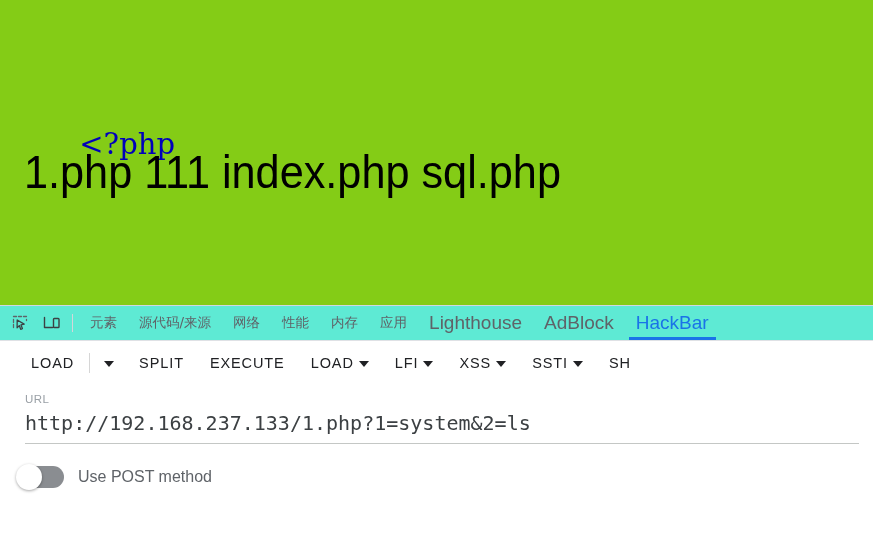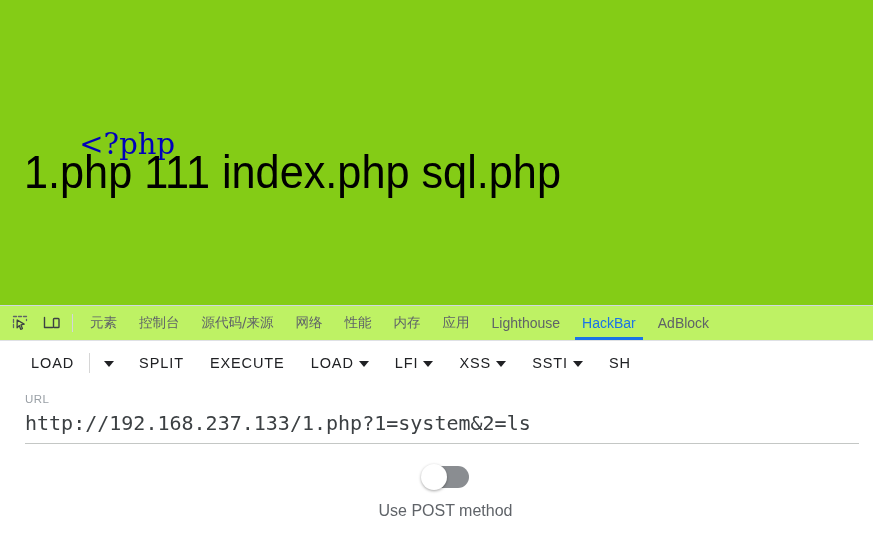--- a/index.html
+++ b/index.html
@@ -59,21 +59,21 @@
     width: 873px;
     height: 247px;
     background: #ffffff;
     border-top: 1px solid #cfd8e3;
     box-sizing: border-box;
   }
 
   .dt-tabbar {
     position: relative;
     height: 35px;
-    background: #bef264;
+    background: #5eead4;
     border-bottom: 1px solid #dfe1e5;
     display: flex;
     align-items: stretch;
     box-sizing: border-box;
     overflow: hidden;
   }
 
   .dt-iconwrap {
     display: flex;
     align-items: center;
@@ -98,21 +98,21 @@
   .dt-tabs {
     display: flex;
     align-items: stretch;
     flex: 1;
     min-width: 0;
   }
   .dt-tab {
     display: flex;
     align-items: center;
     padding: 0 11px;
-    font-size: 14px;
+    font-size: 19px;
     color: #5f6368;
     white-space: nowrap;
     position: relative;
     font-family: "Liberation Sans", "DejaVu Sans", sans-serif;
   }
   .dt-tab.cjk {
     font-family: "DejaVu Sans", "Liberation Sans", sans-serif;
     font-size: 13.5px;
   }
   .dt-tab.active {
@@ -197,21 +197,20 @@
     box-sizing: border-box;
     display: block;
   }
 
   
   .hb-toggle-row {
     display: flex;
     align-items: center;
     margin: 22px 0 0 18px;
     gap: 14px;
-    flex-direction: column;
   }
   .switch {
     width: 46px;
     height: 22px;
     border-radius: 11px;
     background: #8a8d91;
     position: relative;
     flex: none;
   }
   .switch .knob {
@@ -261,29 +260,28 @@
       <div class="dt-icon">
         <svg width="18" height="17" viewBox="0 0 18 17" aria-hidden="true">
           <path d="M1.5 2.5v10h8" fill="none" stroke="#3c4043" stroke-width="1.4" stroke-linecap="round" stroke-linejoin="round"></path>
           <rect x="10.5" y="3.5" width="5.5" height="9" rx="0.8" fill="none" stroke="#3c4043" stroke-width="1.4"></rect>
         </svg>
       </div>
     </div>
     <div class="dt-sep"></div>
     <div class="dt-tabs">
       <div class="dt-tab cjk">元素</div>
-      <div class="dt-tab cjk">控制台</div>
       <div class="dt-tab cjk">源代码/来源</div>
       <div class="dt-tab cjk">网络</div>
       <div class="dt-tab cjk">性能</div>
       <div class="dt-tab cjk">内存</div>
       <div class="dt-tab cjk">应用</div>
       <div class="dt-tab">Lighthouse</div>
+      <div class="dt-tab">AdBlock</div>
       <div class="dt-tab active">HackBar</div>
-      <div class="dt-tab">AdBlock</div>
     </div>
   </div>
 
   <div class="hb-toolbar">
     <div class="hb-btn">
       <span>LOAD</span>
     </div>
     <div class="hb-split"></div>
     <div class="hb-btn hb-caret-only">
       <span class="caret"></span>

